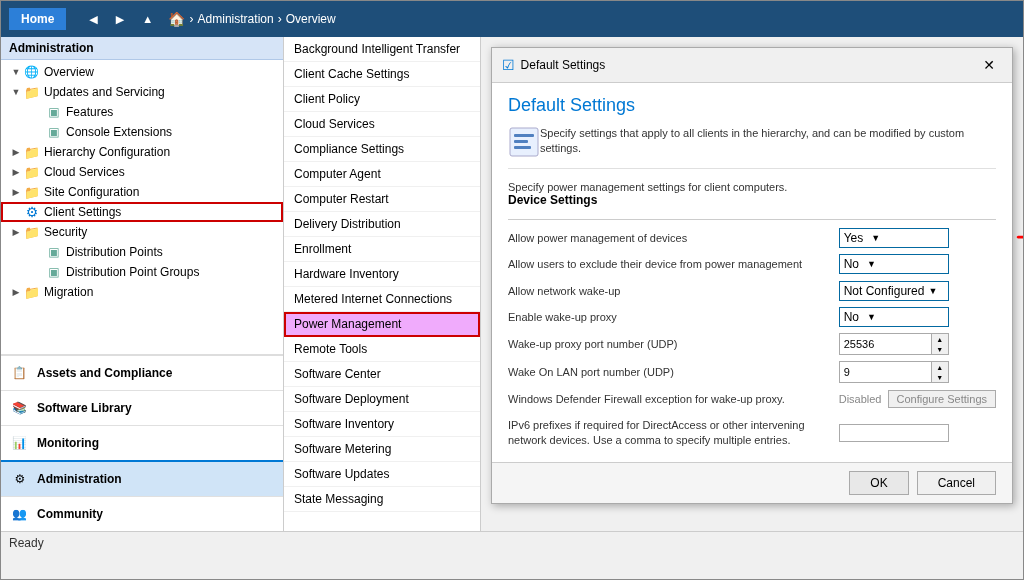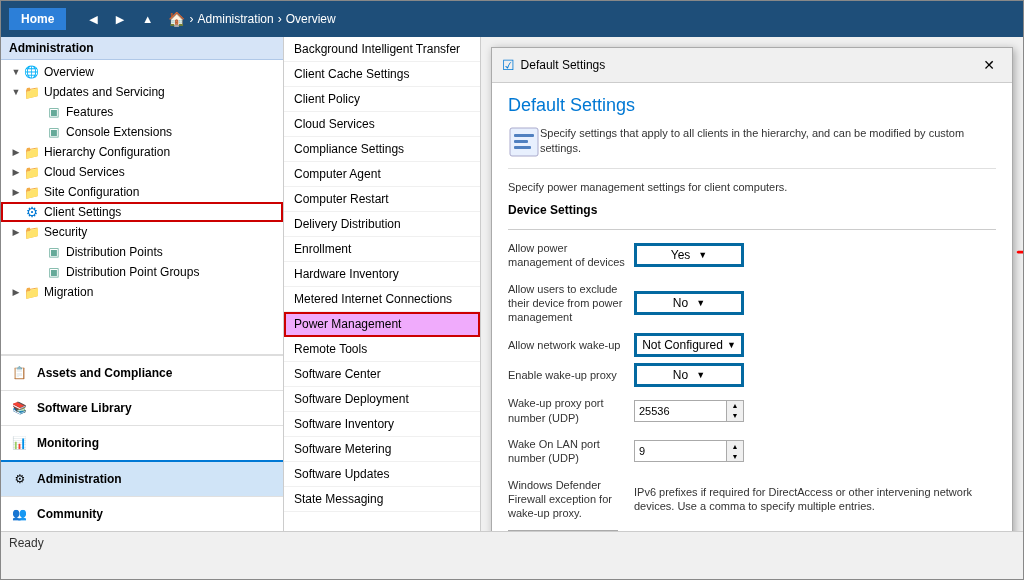--- a/index.html
+++ b/index.html
@@ -37,26 +37,26 @@
     .right-panel { flex: 1; background: #f0f0f0; display: flex; align-items: flex-start; justify-content: flex-start; padding: 10px; overflow: auto; }
     .dialog { background: white; border: 1px solid #aaa; box-shadow: 2px 2px 8px rgba(0,0,0,0.3); width: 530px; display: flex; flex-direction: column; }
     .dialog-titlebar { background: #f0f0f0; border-bottom: 1px solid #ccc; padding: 6px 10px; display: flex; align-items: center; justify-content: space-between; }
     .dialog-title { font-size: 12px; display: flex; align-items: center; gap: 6px; }
     .dialog-close-btn { background: transparent; border: 1px solid transparent; cursor: pointer; padding: 2px 6px; font-size: 14px; }
     .dialog-body { padding: 12px 16px; }
     .dialog-heading { color: #0078d4; font-size: 18px; font-weight: 300; margin-bottom: 10px; }
     .dialog-desc-row { display: flex; align-items: flex-start; margin-bottom: 12px; padding-bottom: 10px; border-bottom: 1px solid #e0e0e0; }
     .dialog-desc-icon { width: 32px; height: 32px; flex-shrink: 0; }
     .dialog-desc-text { font-size: 11px; color: #333; line-height: 1.4; }
-    .dialog-subtitle { font-size: 11px; color: #333; margin-bottom: 10px; }
+    .dialog-subtitle { font-size: 11px; color: #333; margin-bottom: 0; }
     .section-title { font-weight: bold; font-size: 12px; margin-bottom: 8px; border-bottom: 1px solid #ccc; padding-bottom: 12px; }
     .settings-grid { display: grid; grid-template-columns: 1fr auto; gap: 6px; align-items: center; }
     .setting-label { font-size: 11px; color: #333; padding: 3px 0; line-height: 1.3; }
     .setting-control { display: flex; align-items: center; gap: 2px; min-width: 120px; }
-    .dropdown { border: 3px solid #0369a1; background: white; padding: 2px 4px; font-size: 11px; display: flex; align-items: center; justify-content: center; cursor: pointer; min-width: 110px; }
+    .dropdown { border: 1px solid #0369a1; background: white; padding: 2px 4px; font-size: 11px; display: flex; align-items: center; justify-content: flex-start; cursor: pointer; min-width: 110px; }
     .spinner-control { border: 1px solid #aaa; background: white; display: flex; align-items: center; min-width: 110px; gap: 16px; }
     .spinner-value { flex: 1; padding: 2px 4px; font-size: 11px; }
     .spinner-btns { display: flex; flex-direction: column; border-left: 1px solid #aaa; }
     .spinner-btn { width: 16px; height: 10px; font-size: 7px; cursor: pointer; display: flex; align-items: center; justify-content: center; background: #f0f0f0; border: none; }
     .text-input { border: 1px solid #aaa; padding: 2px 4px; font-size: 11px; width: 110px; }
     .disabled-text { color: #888; font-size: 11px; }
     .configure-btn { border: 1px solid #aaa; background: #f0f0f0; padding: 2px 8px; font-size: 11px; cursor: pointer; color: #888; }
 
     
     .dialog-footer { border-top: 1px solid #ccc; padding: 8px 16px; display: flex; justify-content: flex-end; gap: 8px; background: #f5f5f5; }
@@ -322,20 +322,24 @@
               <div class="spinner-control">
                 <span class="spinner-value">9</span>
                 <div class="spinner-btns">
                   <button class="spinner-btn">▲</button>
                   <button class="spinner-btn">▼</button>
                 </div>
               </div>
             </div>
 
             <div class="setting-label">Windows Defender Firewall exception for wake-up proxy.</div>
+            <div class="setting-control" style="display:flex; align-items:center; gap:6px;">
+              <span class="disabled-text">Disabled</span>
+              <button class="configure-btn">Configure Settings</button>
+            </div>
 
             <div class="setting-label">IPv6 prefixes if required for DirectAccess or other intervening network devices. Use a comma to specify multiple entries.</div>
             <div class="setting-control">
               <input type="text" class="text-input" value="" style="">
             </div>
 
           </div>
         </div>
 
         <div class="dialog-footer">

